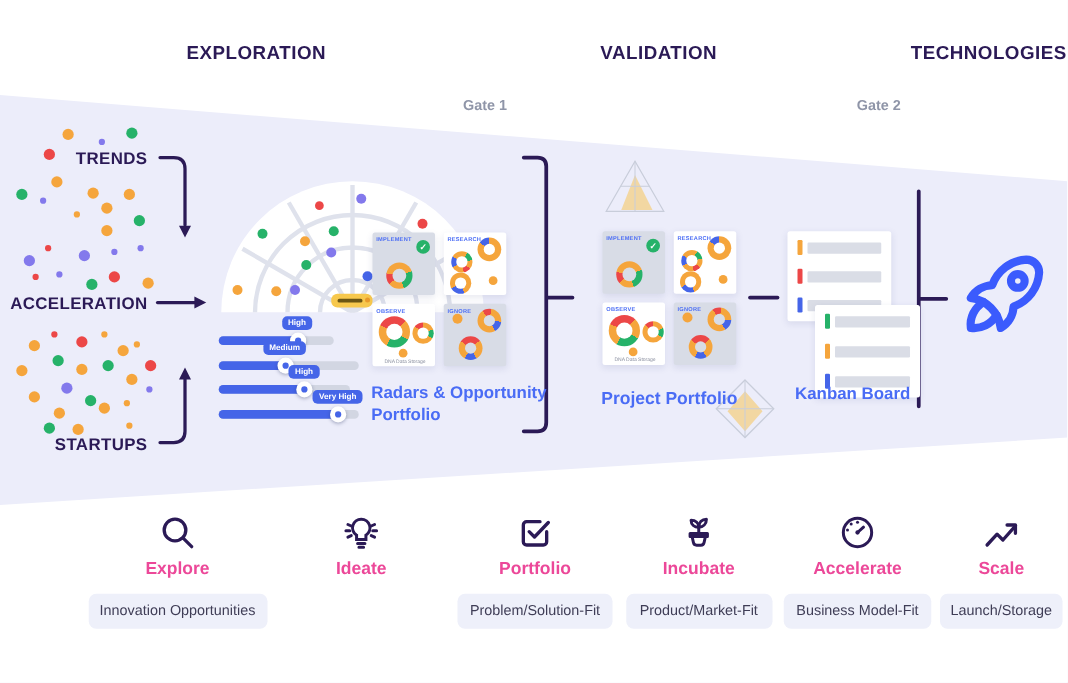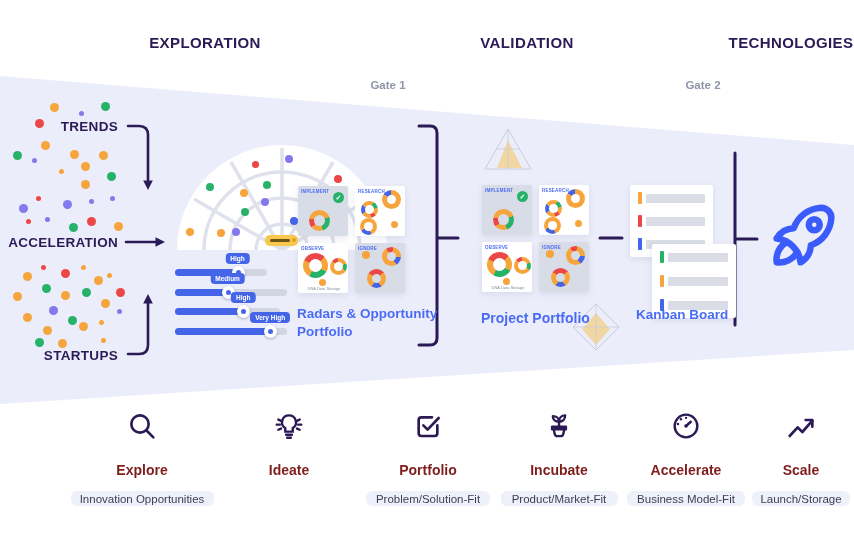--- a/index.html
+++ b/index.html
@@ -29,22 +29,22 @@
   .mini-dot{position:absolute;border-radius:50%;background:#F5A53C;}
   .check-chip{position:absolute;border-radius:50%;background:#26B269;color:#fff;display:flex;align-items:center;justify-content:center;font-size:7px;font-weight:700;}
   .card-caption{position:absolute;left:4px;right:2px;bottom:2px;text-align:center;font-size:4px;color:#8B90A0;}
   .caption{position:absolute;color:#4A6CF5;font-weight:700;font-size:13.5px;line-height:18px;}
   .kcard{position:absolute;background:#fff;border-radius:2px;box-shadow:0 2px 6px rgba(40,50,120,.10);padding:7px 8px;display:flex;flex-direction:column;justify-content:space-between;}
   .krow{display:flex;align-items:center;gap:4px;height:12px;}
   .kchip{width:3.5px;height:12px;border-radius:1px;}
   .kbar{flex:1;height:9px;border-radius:1px;background:#DADDE6;}
   .step{position:absolute;top:410px;display:flex;flex-direction:column;align-items:center;}
   .step-icon{width:32px;height:32px;}
-  .step-label{margin-top:20px;font-size:14px;font-weight:800;color:#7f1d1d;white-space:nowrap;}
-  .step-box{margin-top:13px;height:15px;background:#EEF0FA;border-radius:6px;display:flex;align-items:center;justify-content:center;font-size:11.5px;color:#3F3D56;white-space:nowrap;}
+  .step-label{margin-top:4px;font-size:14px;font-weight:800;color:#ec4899;white-space:nowrap;}
+  .step-box{margin-top:13px;height:28px;background:#EEF0FA;border-radius:6px;display:flex;align-items:center;justify-content:center;font-size:11.5px;color:#3F3D56;white-space:nowrap;}
   svg{display:block;}
 </style>
 </head>
 <body>
 
 <div id="canvas">
 
   <div id="funnel" class="abs"></div>
 
   <div class="abs stage" style="left:205px">EXPLORATION</div>

